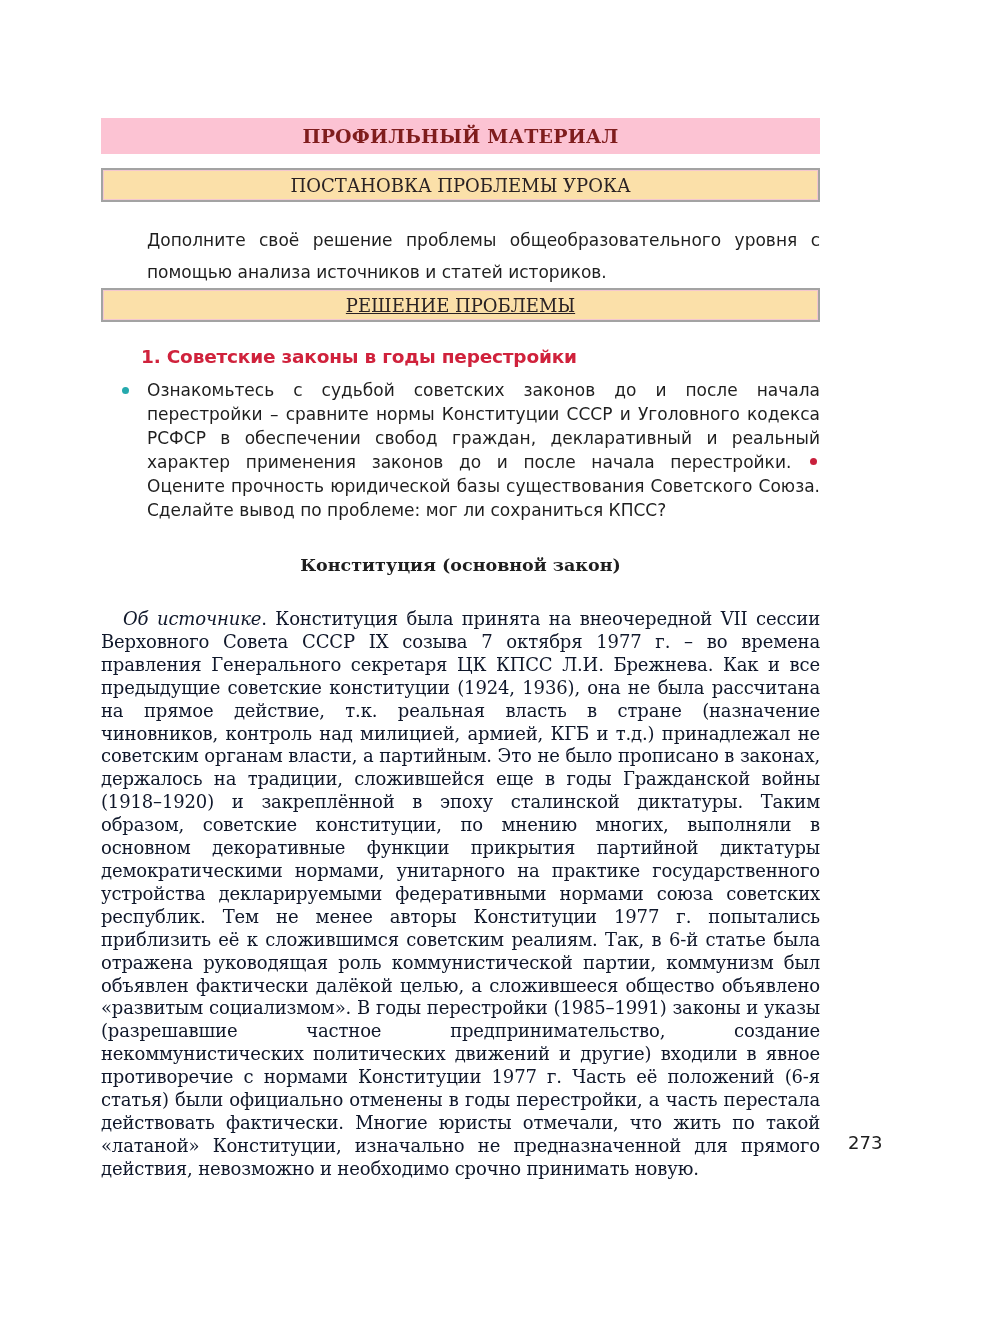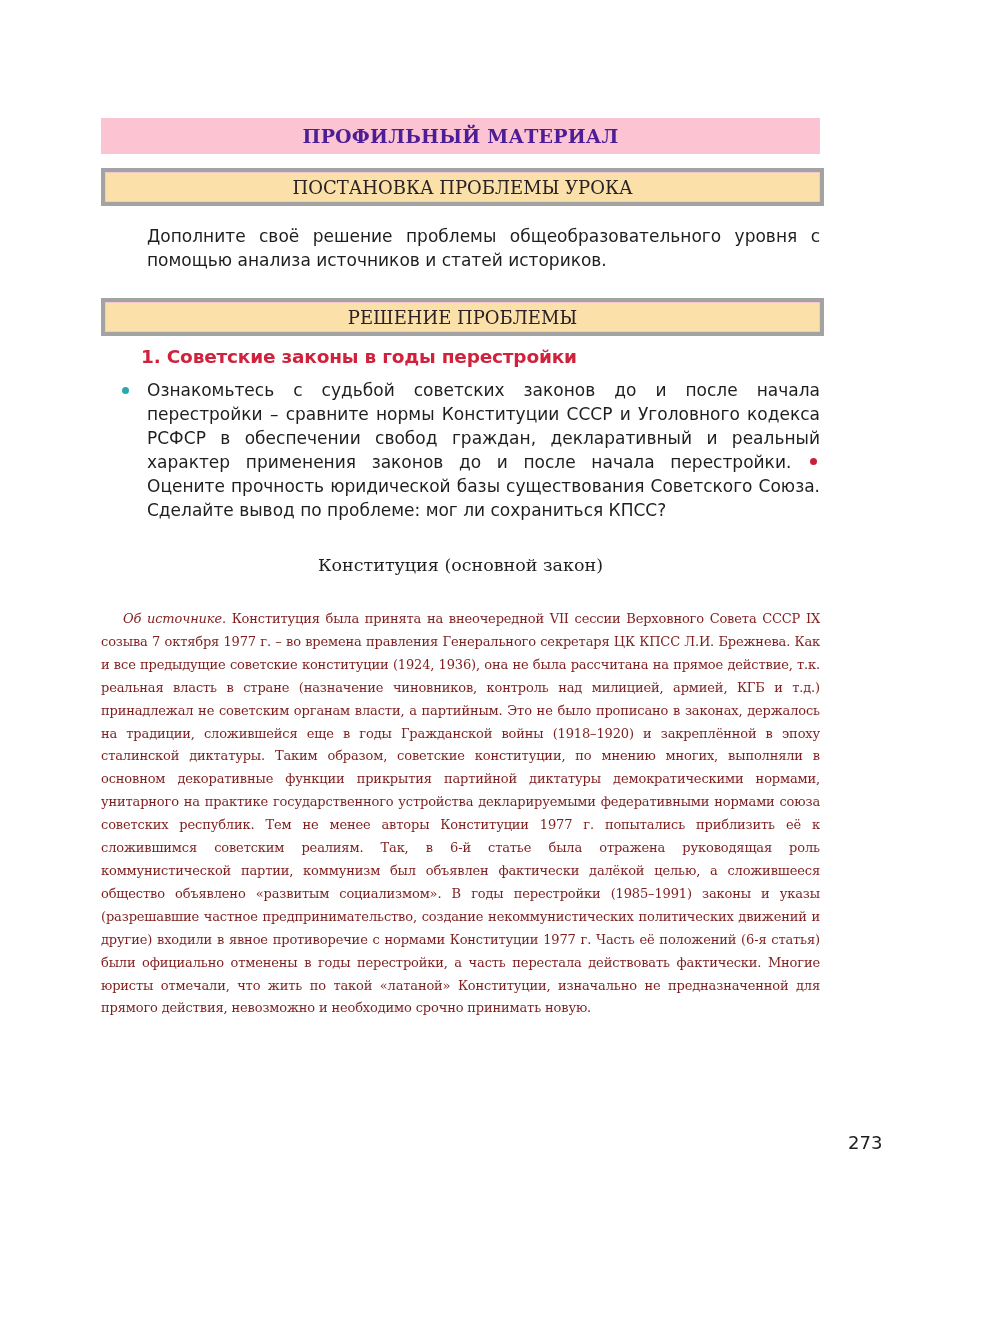--- a/index.html
+++ b/index.html
@@ -5,35 +5,35 @@
   html, body { margin: 0; padding: 0; }
   body {
     width: 985px; height: 1329px; background: #ffffff; position: relative;
     overflow: hidden;
   }
   .banner-main {
     position: absolute; left: 101px; top: 118px; width: 719px; height: 36px;
     background: #fcc3d3;
     display: flex; align-items: center; justify-content: center;
     font-family: "DejaVu Serif", serif; font-weight: bold; font-size: 19px;
-    color: #4c1d95; letter-spacing: 0.2px;
+    color: #7f1d1d; letter-spacing: 0.2px;
   }
   .banner-sub {
     position: absolute; left: 101px; width: 715px; height: 30px;
     background: #fbe0a9;
-    border: 4px solid #a3a3a3;
+    border: 2px solid #a3a3a3;
     box-shadow: inset 0 0 0 1px #f4c7cf;
     display: flex; align-items: center; justify-content: center;
     font-family: "DejaVu Serif", serif; font-size: 18px; color: #2a2224;
   }
   .b1 { top: 168px; }
-  .b2 { top: 298px; }
+  .b2 { top: 288px; text-decoration: underline; }
   .intro {
     position: absolute; left: 147px; top: 224px; width: 673px;
-    font-family: "DejaVu Sans", sans-serif; font-size: 17px; line-height: 24px;
+    font-family: "DejaVu Sans", sans-serif; font-size: 17px; line-height: 32px;
     color: #1e1e1e; text-align: justify;
   }
   .section-heading {
     position: absolute; left: 101px; top: 346px;
     font-family: "DejaVu Sans", sans-serif; font-weight: bold; font-size: 18.5px;
     color: #d0223c; letter-spacing: -0.2px; margin-left: 40px;
   }
   .task {
     position: absolute; left: 147px; top: 378px; width: 673px;
     font-family: "DejaVu Sans", sans-serif; font-size: 17px; line-height: 24px;
@@ -42,27 +42,27 @@
   .bullet-teal {
     position: absolute; left: 122px; top: 387px; width: 7px; height: 7px;
     border-radius: 50%; background: #25a9ad;
   }
   .bullet-red {
     display: inline-block; width: 7px; height: 7px; border-radius: 50%;
     background: #c8203c; vertical-align: middle; margin: 0 3px 3px 3px;
   }
   .doc-title {
     position: absolute; left: 101px; top: 553px; width: 719px; text-align: center;
-    font-family: "DejaVu Serif", serif; font-weight: normal; font-size: 17.5px;
+    font-family: "DejaVu Serif", serif; font-weight: bold; font-size: 17.5px;
     line-height: 24px; color: #1e1e1e;
   }
   .body-text {
     position: absolute; left: 101px; top: 608px; width: 719px;
-    font-family: "DejaVu Serif", serif; font-size: 13px; line-height: 22.9px;
-    color: #7f1d1d; text-align: justify; letter-spacing: -0.15px;
+    font-family: "DejaVu Serif", serif; font-size: 18px; line-height: 22.9px;
+    color: #0f172a; text-align: justify; letter-spacing: -0.15px;
   }
   .body-text .lead { font-style: italic; }
   .indent { display: inline-block; width: 22px; }
   .page-number {
     position: absolute; left: 848px; top: 1132px;
     font-family: "DejaVu Sans", sans-serif; font-size: 18px; color: #1e1e1e;
   }
 </style>
 </head>
 <body>

